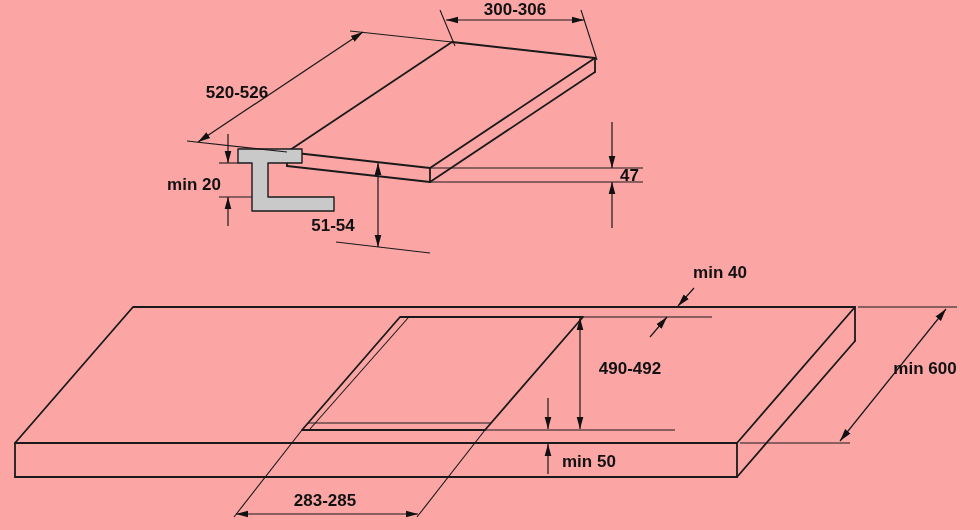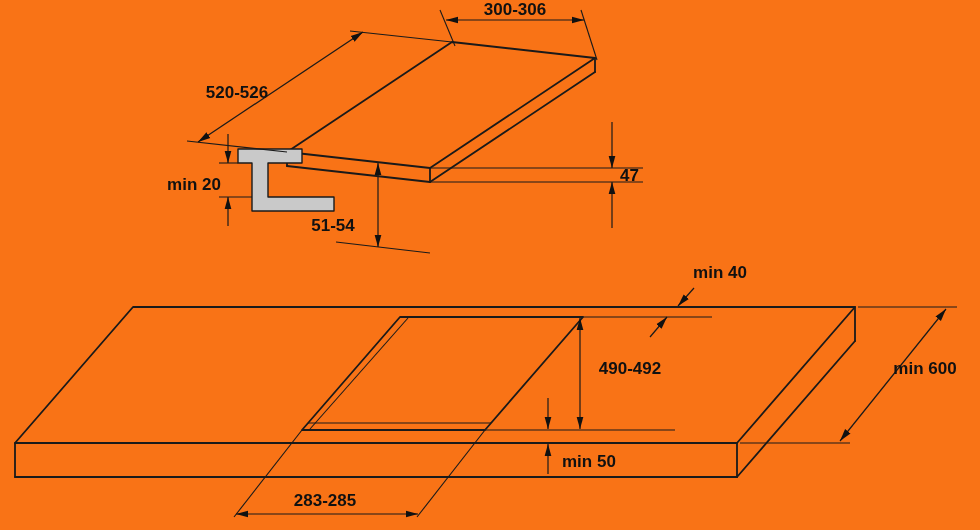--- a/index.html
+++ b/index.html
@@ -1,16 +1,16 @@
 <!DOCTYPE html>
 <html><head>
 <meta charset="utf-8">
 <style>
   html,body{margin:0;padding:0;background:#ffffff;}
-  .stage{width:980px;height:530px;position:relative;background:#f97316;overflow:hidden;}
+  .stage{width:980px;height:530px;position:relative;background:#fca5a5;overflow:hidden;}
   svg{display:block;}
   .obj{fill:none;stroke:#1a1a1a;stroke-width:1.8;stroke-linejoin:round;}
   .edge{stroke:#1a1a1a;stroke-width:1.8;stroke-linecap:round;fill:none;}
   .thin{stroke:#1a1a1a;stroke-width:1.1;fill:none;}
   .dim{stroke:#1a1a1a;stroke-width:1.2;fill:none;}
   .d2{marker-start:url(#arw);marker-end:url(#arw);}
   .de{marker-end:url(#arw);}
   .lbl{font:bold 17px "Liberation Sans", sans-serif;fill:#111;}
   .bracket{stroke:#1a1a1a;stroke-width:1.4;stroke-linejoin:round;}
 </style>

